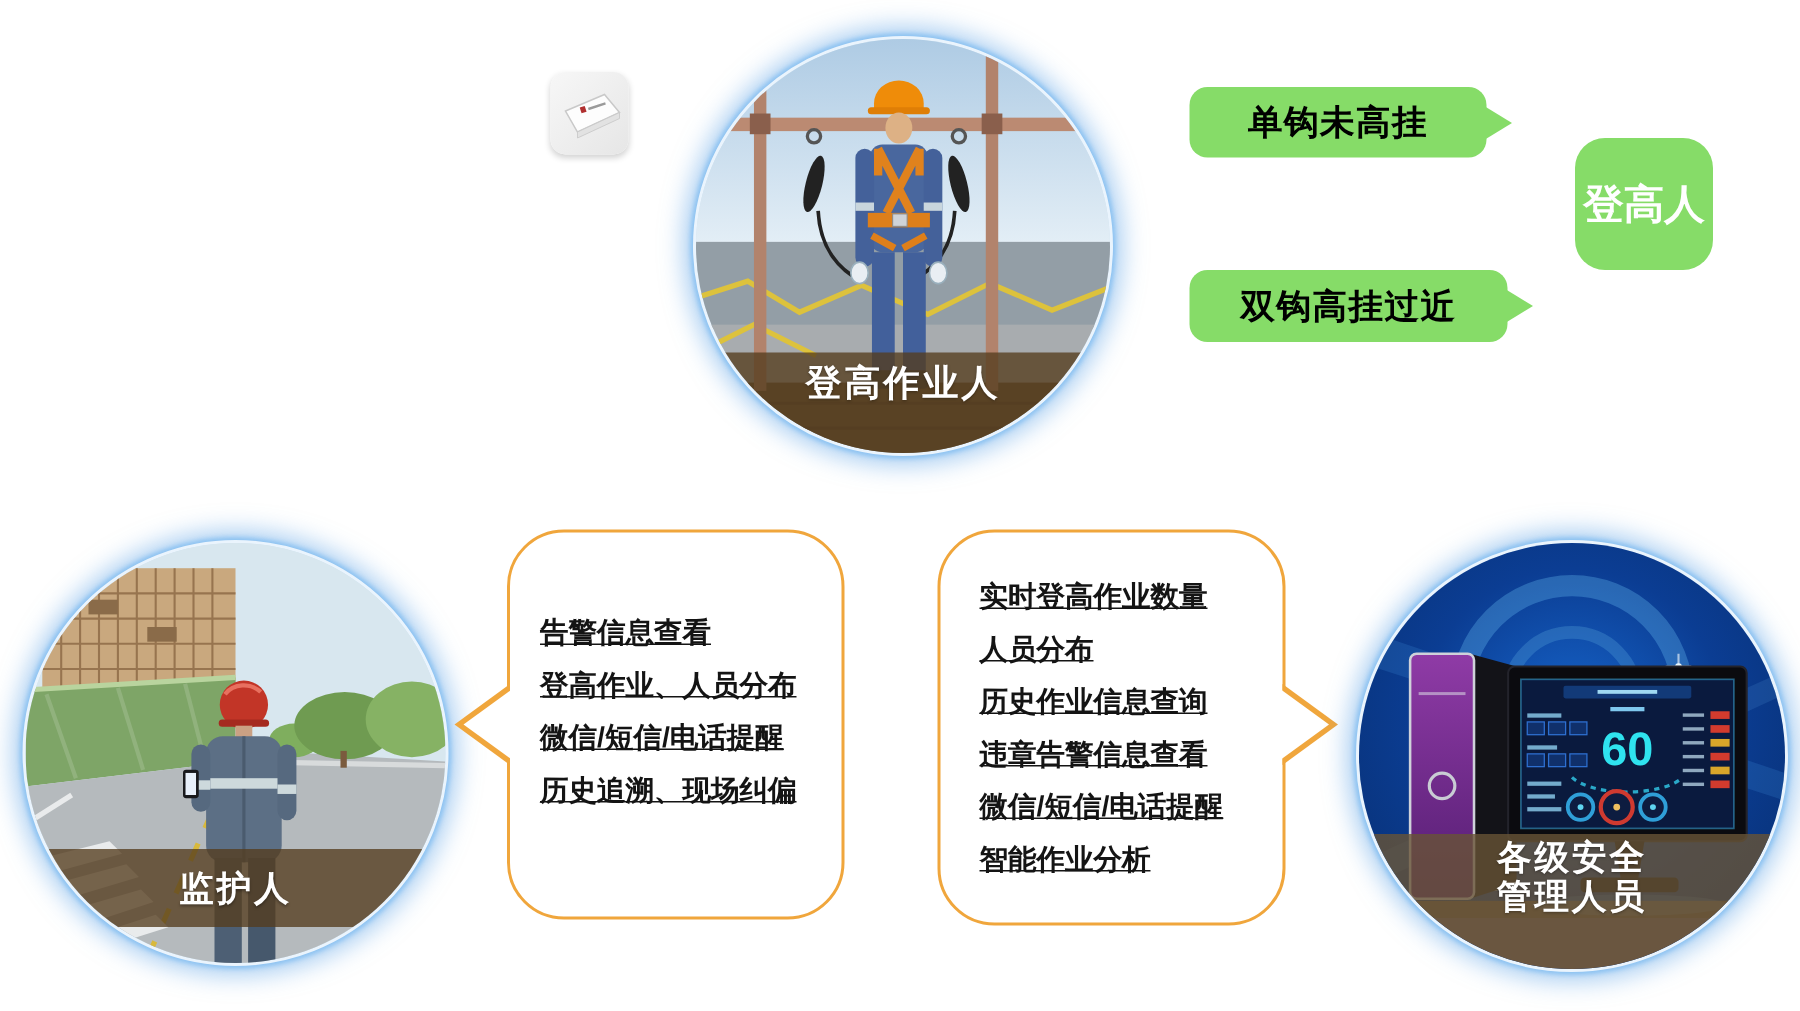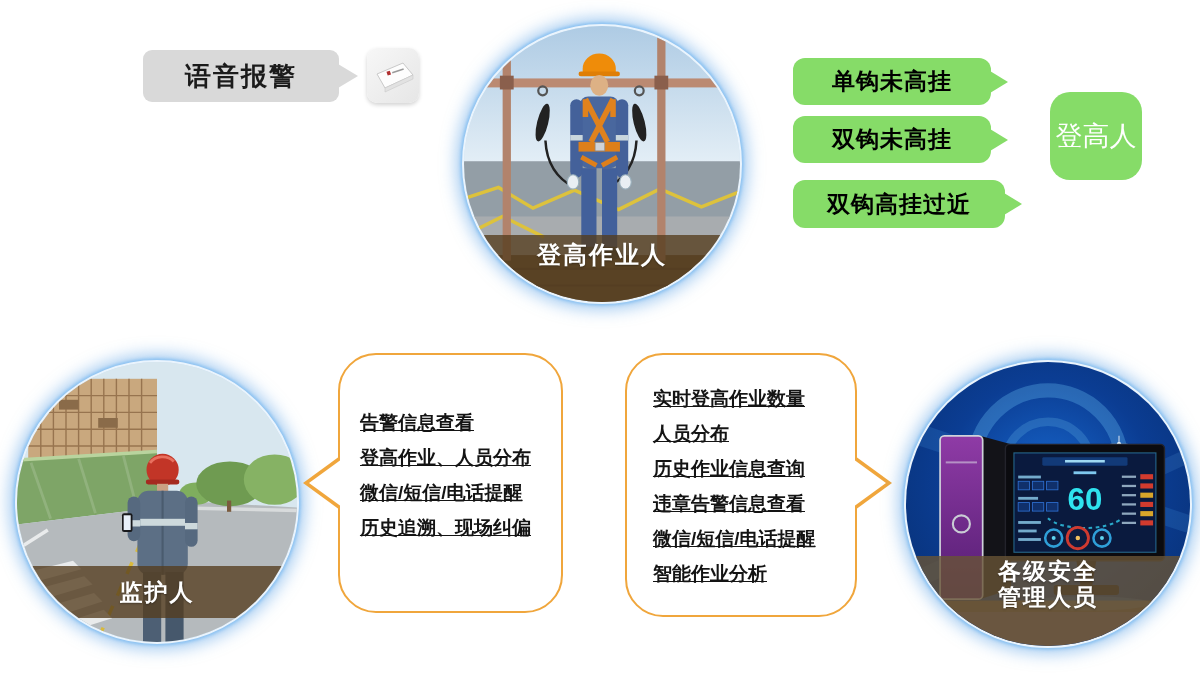--- a/index.html
+++ b/index.html
@@ -56,21 +56,21 @@
     width:0; height:0; border-top:11px solid transparent; border-bottom:11px solid transparent;
     border-left:18px solid #86dc68;
   }
   .gb1 { left:793px; top:58px;  width:198px; height:47px; }
   .gb2 { left:793px; top:116px; width:198px; height:47px; }
   .gb3 { left:793px; top:180px; width:212px; height:48px; }
   
   .green-tag {
     position:absolute; left:1050px; top:92px; width:92px; height:88px;
     background:#86dc68; border-radius:20px; display:flex; align-items:center;
-    justify-content:center; color:#fff; font-size:27px; font-weight:normal;
+    justify-content:center; color:#fff; font-size:27px; font-weight:bold;
   }
   
   .callout {
     position:absolute; background:#fff; border:2px solid #f0a63c; border-radius:38px;
     box-sizing:border-box;
   }
   .callout p { margin:0; font-size:19px; font-weight:bold; color:#141414; line-height:35px; white-space:nowrap;text-decoration:underline; }
   .co-left { left:338px; top:353px; width:225px; height:260px; padding:50px 0 9px 20px; }
   .co-left::before {
     content:''; position:absolute; left:-37px; top:101px; width:0; height:0;
@@ -92,23 +92,20 @@
     content:''; position:absolute; right:-31px; top:104px; width:0; height:0;
     border-top:24px solid transparent; border-bottom:24px solid transparent;
     border-left:33px solid #ffffff;
   }
 </style>
 </head>
 <body>
 
 <div class="stage">
 
-  <div class="gray-bubble">
-    <span>语音报警</span>
-  </div>
   <div class="device">
     <svg viewBox="0 0 52 55">
       <polygon points="10,26 36,15 46,27 18,40" fill="#fdfdfd" stroke="#c9c9c9" stroke-width="1"></polygon>
       <polygon points="18,40 46,27 46,31 18,44" fill="#e2e2e2" stroke="#c9c9c9" stroke-width="0.6"></polygon>
       <rect x="20" y="23" width="3.5" height="4" fill="#b03030" transform="rotate(-18 22 25)"></rect>
       <rect x="25" y="22" width="12" height="1.6" fill="#9a9a9a" transform="rotate(-18 31 23)"></rect>
     </svg>
   </div>
 
   <div class="circle c-climber">
@@ -159,23 +156,20 @@
       <rect x="100" y="160" width="12" height="9" rx="2" fill="#3a3f46"></rect>
     </svg>
     <div class="cap">
       <span>登高作业人</span>
     </div>
   </div>
 
   <div class="green-bubble gb1">
     <span>单钩未高挂</span>
   </div>
-  <div class="green-bubble gb2">
-    <span>双钩未高挂</span>
-  </div>
   <div class="green-bubble gb3">
     <span>双钩高挂过近</span>
   </div>
 
   <div class="green-tag">
     <span>登高人</span>
   </div>
 
   <div class="circle c-guardian">
     <svg viewBox="0 0 200 200" preserveAspectRatio="none">

